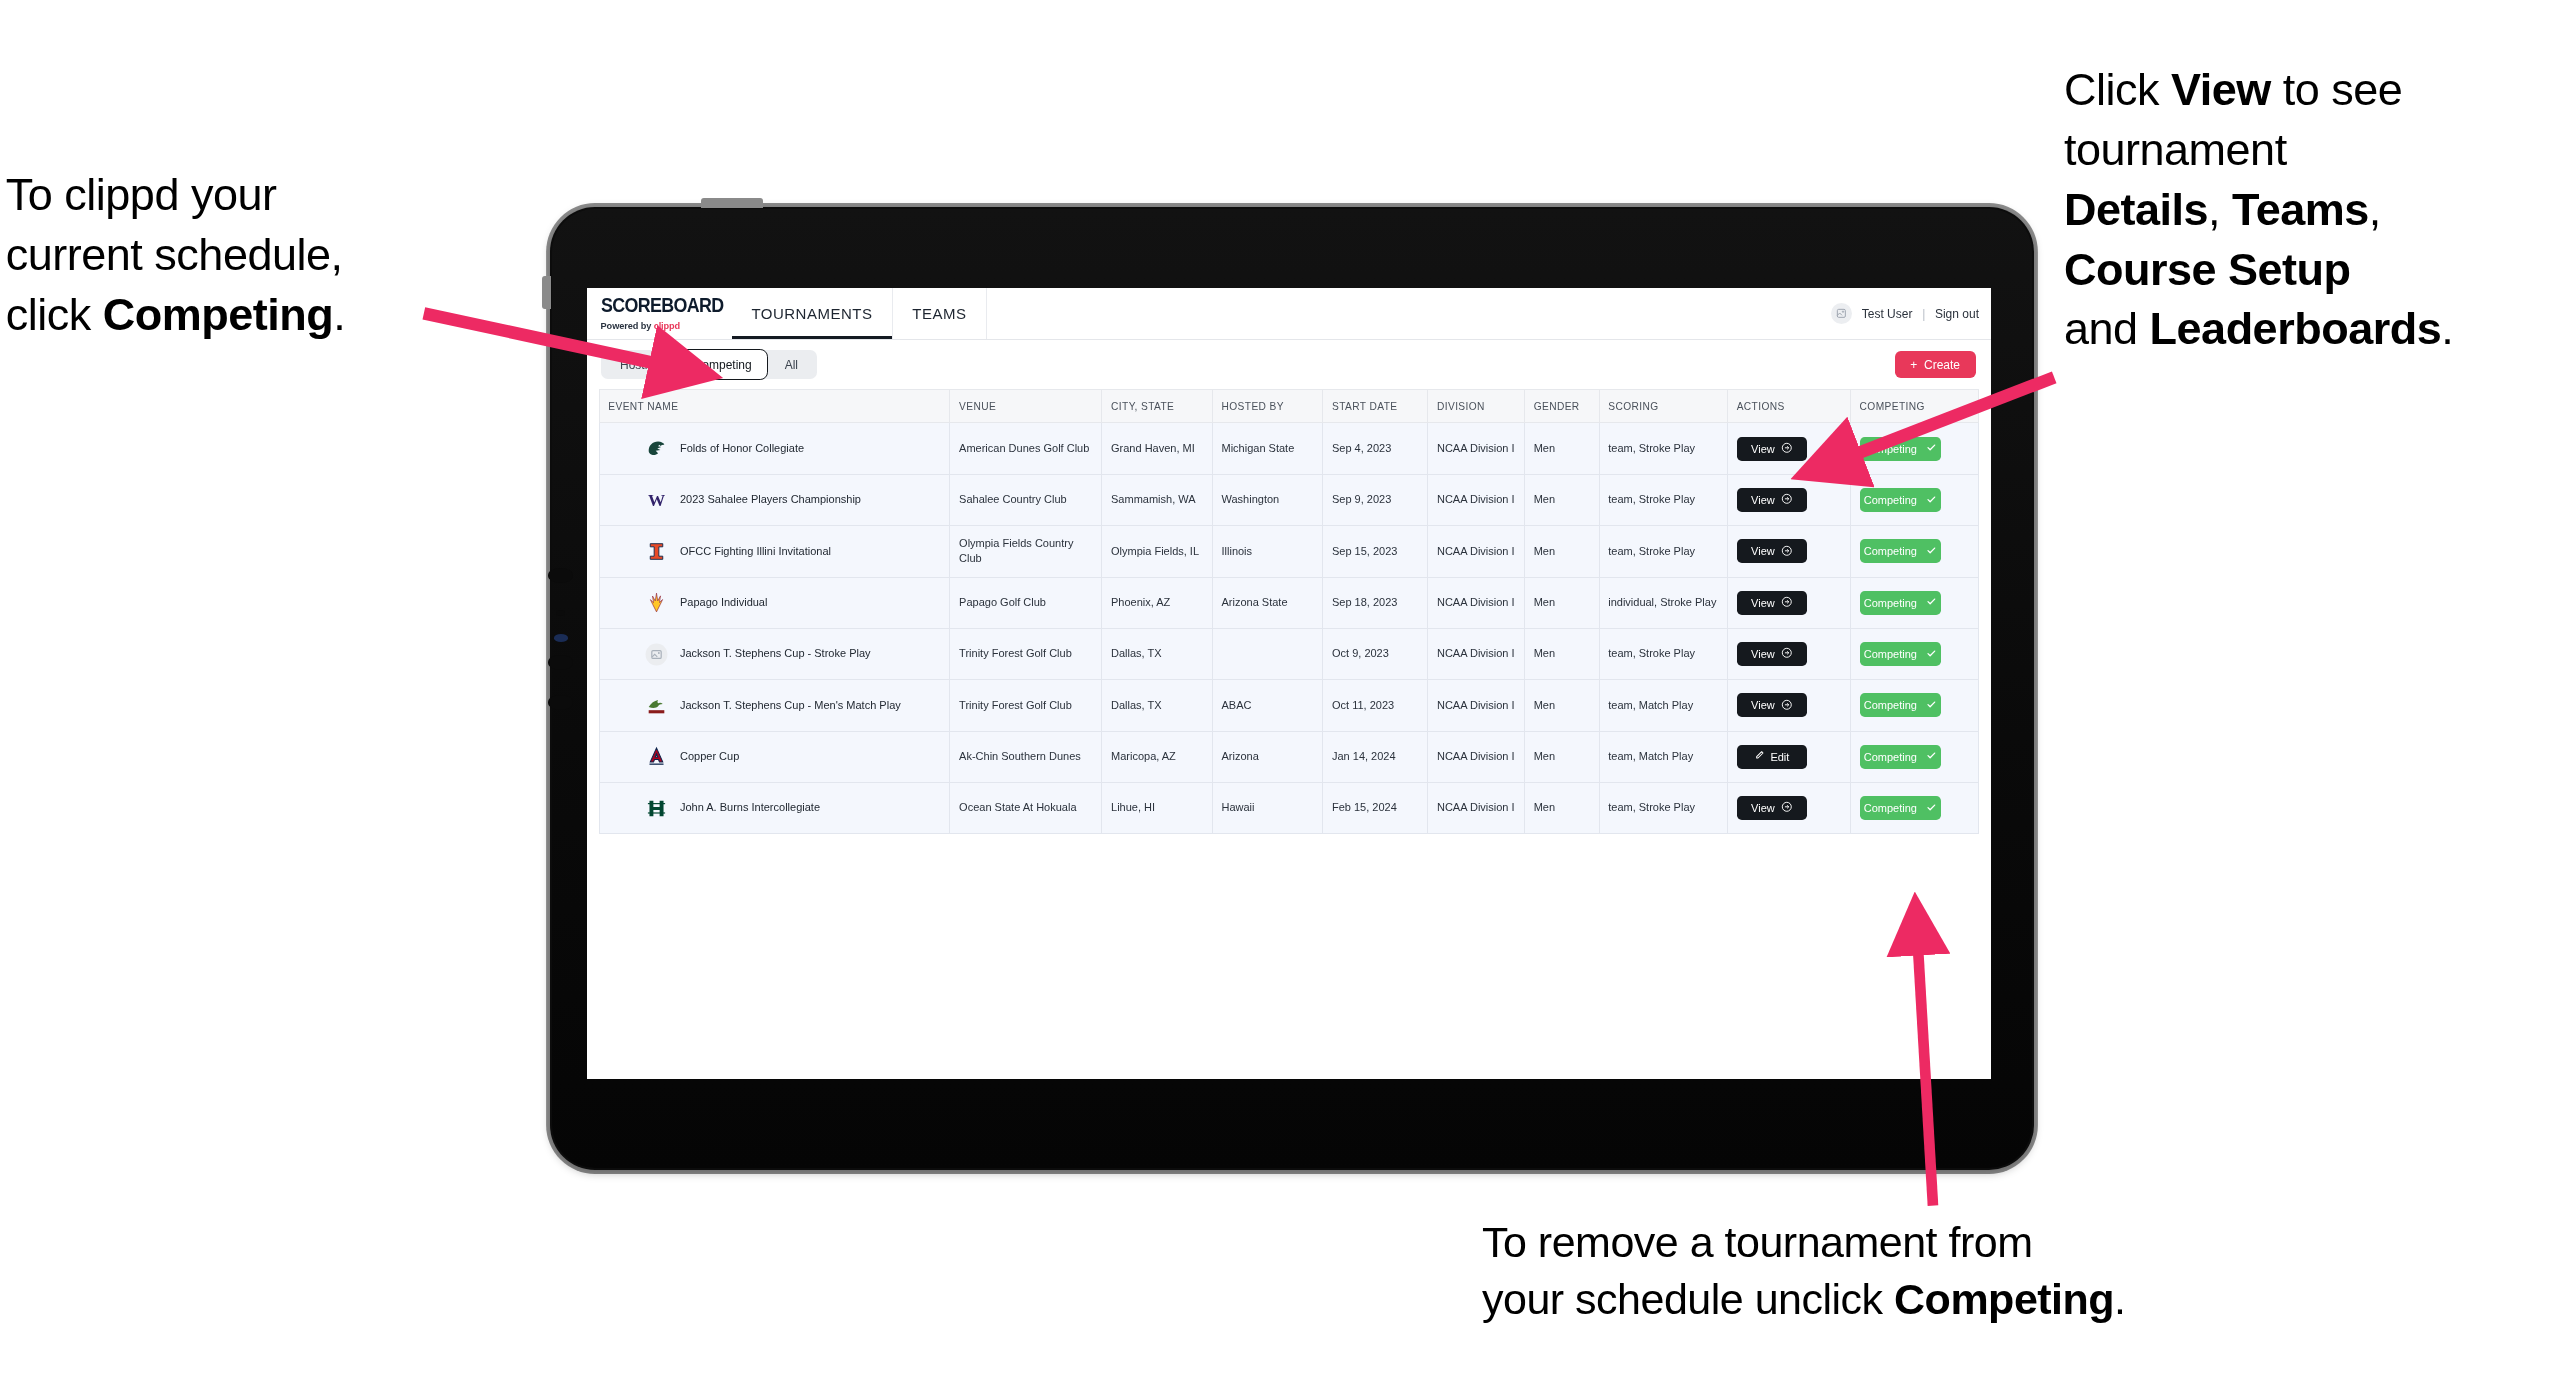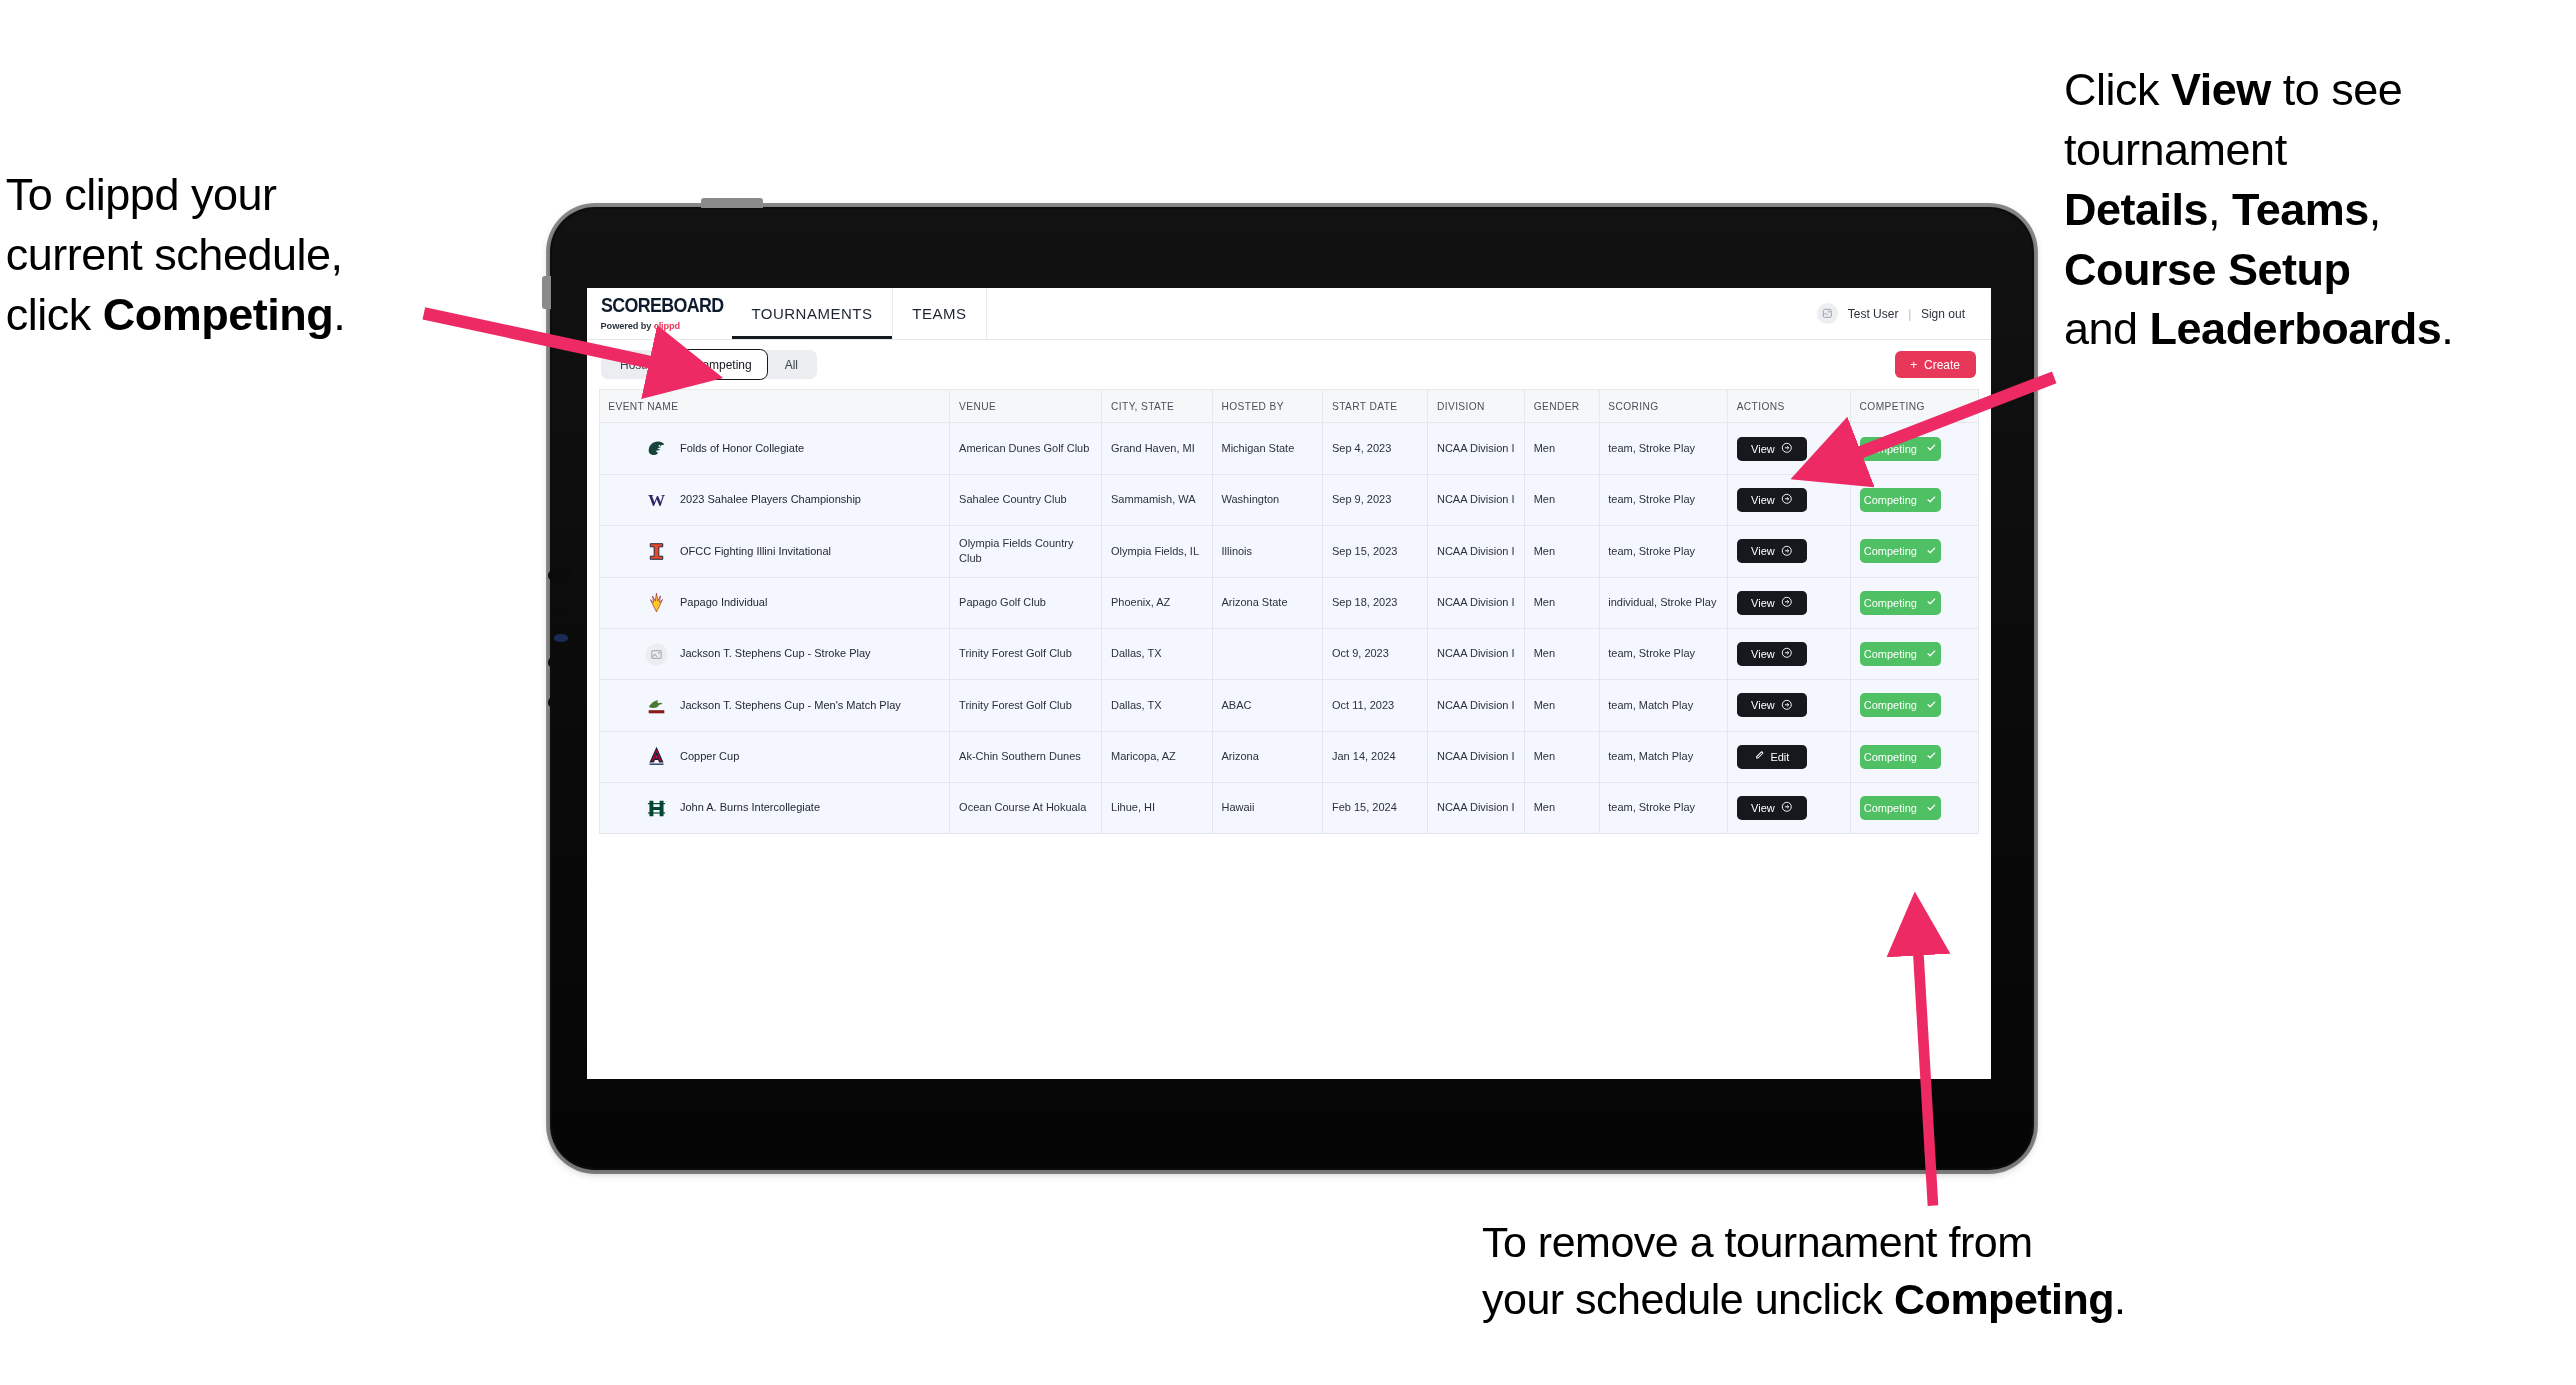--- a/index.html
+++ b/index.html
@@ -174,21 +174,21 @@
     position: absolute;
     left: 0; right: 0; bottom: 0;
     height: 2.9px;
     background: #141a22;
   }
   #nav-spacer { flex: 1; }
   #user-area {
     display: flex;
     align-items: center;
     gap: 9.7px;
-    padding-right: 26px;
+    padding-right: 12px;
     font-size: 12px;
     color: #2b323c;
   }
   #avatar {
     width: 21.3px; height: 21.3px;
     border-radius: 50%;
     background: #eceef1;
     display: flex; align-items: center; justify-content: center;
     color: #9aa2ad;
     font-size: 10.7px;
@@ -720,21 +720,21 @@
                   <span class="logo">
                     <svg viewBox="0 0 32 32" width="25" height="25">
                       <path d="M7 6h5v8h8V6h5v20h-5v-8h-8v8H7z" fill="#024731"></path>
                       <rect x="5" y="9" width="22" height="1.5" fill="#024731"></rect>
                       <rect x="5" y="21" width="22" height="1.5" fill="#024731"></rect>
                     </svg>
                   </span>
                   <span class="event-name">John A. Burns Intercollegiate</span>
                 </div>
               </td>
-              <td>Ocean Course At Hokuala</td>
+              <td>Ocean State At Hokuala</td>
               <td>Lihue, HI</td>
               <td>Hawaii</td>
               <td>Feb 15, 2024</td>
               <td>NCAA Division I</td>
               <td>Men</td>
               <td>team, Stroke Play</td>
               <td>
                 <button class="btn-dark">
                   <span>View</span>
                   <span><svg width="11.6" height="11.6" viewBox="0 0 16 16" fill="none" stroke="#ffffff" stroke-width="1.3">

